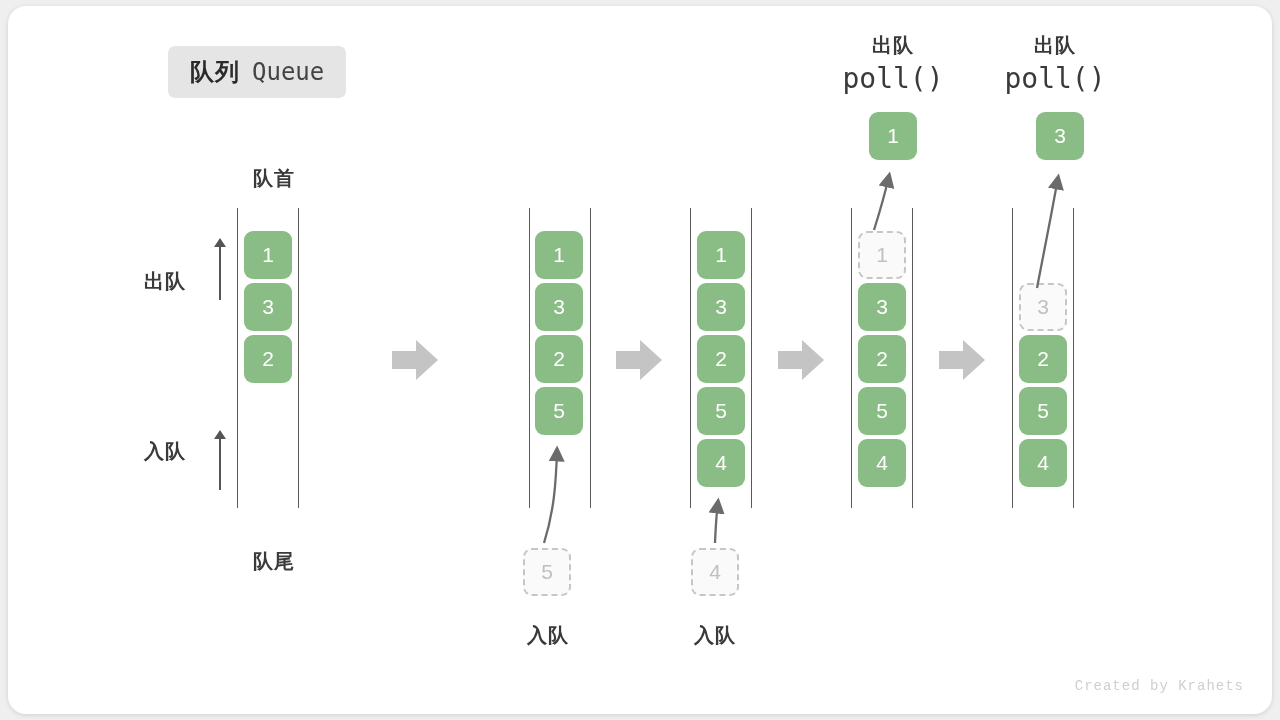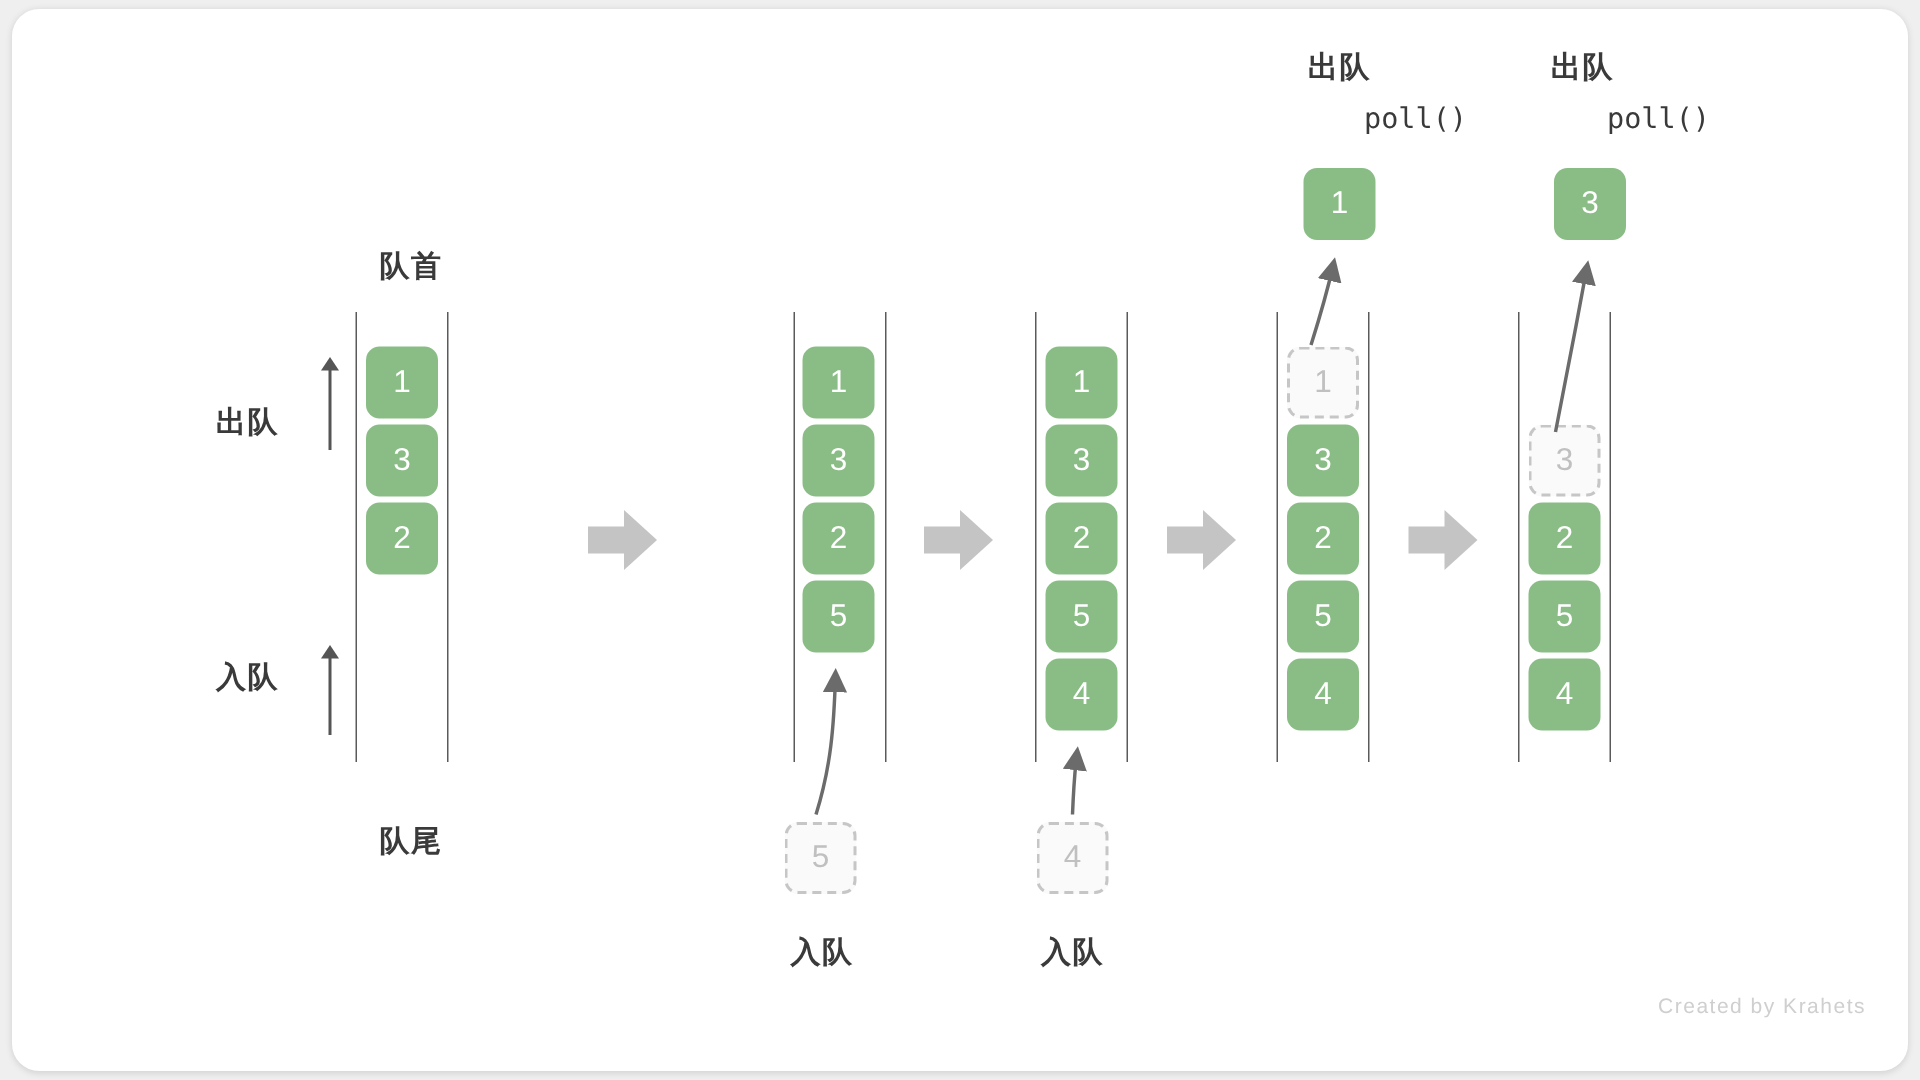--- a/index.html
+++ b/index.html
@@ -25,21 +25,21 @@
     background:#e5e5e5;border-radius:7px;
     display:flex;align-items:center;gap:12px;
   }
   #title-badge .cn{font-size:24px;font-weight:bold;color:#2b2b2b;letter-spacing:1px;}
   #title-badge .en{font-family:"DejaVu Sans Mono","Liberation Mono",monospace;font-size:24px;color:#444;}
 
   
   .cn-bold{font-size:20px;font-weight:bold;color:#3a3a3a;letter-spacing:1px;}
   .cap{position:absolute;text-align:center;}
   .cap .l1{font-size:20px;font-weight:bold;color:#3a3a3a;letter-spacing:1px;line-height:34px;}
-  .cap .l2{font-family:"DejaVu Sans Mono","Liberation Mono",monospace;font-size:19px;color:#3a3a3a;line-height:34px;white-space:nowrap;text-align:right;}
+  .cap .l2{font-family:"DejaVu Sans Mono","Liberation Mono",monospace;font-size:28px;color:#3a3a3a;line-height:34px;white-space:nowrap;}
   .cap .l2 .num{color:#4a9a4a;font-weight:bold;}
 
   
   .rail{position:absolute;}
   .rail .line{position:absolute;top:0;width:1px;height:300px;background:#5a5a5a;}
   .rail .line.left{left:0;}
   .rail .line.right{right:0;}
 
   
   .cell{
@@ -71,31 +71,35 @@
     position:absolute;left:24px;top:0;width:0;height:0;
     border-top:20px solid transparent;border-bottom:20px solid transparent;
     border-left:22px solid #c4c4c4;
   }
 
   
   .curve{position:absolute;left:0;top:0;width:1264px;height:708px;pointer-events:none;}
 
   
   #watermark{
-    position:absolute;right:28px;bottom:36px;
-    font-family:Liberation Sans, sans-serif;
+    position:absolute;right:28px;bottom:20px;
+    font-family:Liberation Mono, monospace;
     font-size:14px;color:#cfcfcf;letter-spacing:1px;
   }
 </style>
 </head>
 <body>
 
 <div id="card">
  <div class="stage">
 
+  <div id="title-badge">
+    <span class="cn">队列</span>
+    <span class="en">Queue</span>
+  </div>
 
   <div class="cap" style="left:228px;top:155px;width:76px;">
     <div class="l1">队首</div>
   </div>
 
   <div class="cap" style="left:228px;top:538px;width:76px;">
     <div class="l1">队尾</div>
   </div>
 
   <div style="position:absolute;left:136px;top:262px;" class="cn-bold">出队</div>

